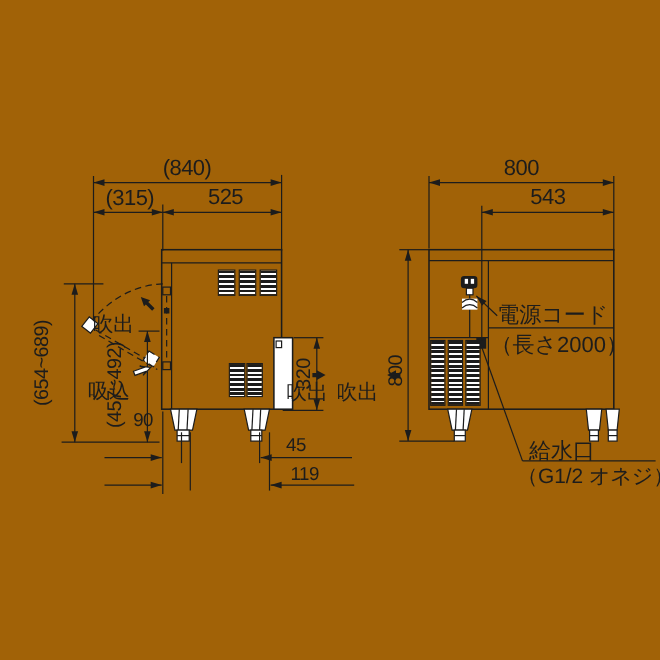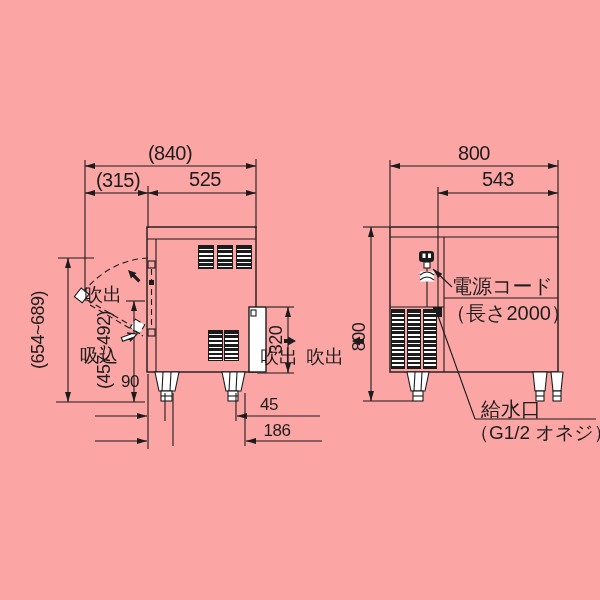--- a/index.html
+++ b/index.html
@@ -1,16 +1,16 @@
 <!DOCTYPE html>
 <html><head>
 <meta charset="utf-8">
 <style>
   html,body{margin:0;padding:0;background:#fff;}
-  .canvas{position:relative;width:600px;height:600px;background:#fca5a5;overflow:hidden;
+  .canvas{position:relative;width:600px;height:600px;background:#a16207;overflow:hidden;
           font-family:"Liberation Sans","DejaVu Sans",sans-serif;color:#1c1c1c;}
   .canvas svg{position:absolute;left:0;top:0;}
   .txt{position:absolute;white-space:nowrap;color:#1c1c1c;}
   .num{font-size:17px;letter-spacing:-0.5px;text-align:center;width:100px;}
   .big{font-size:20px;}
   .vtext{transform:rotate(-90deg);transform-origin:center;text-align:center;font-size:18px;letter-spacing:-0.5px;}
   .jp{font-size:19px;text-align:left;width:80px;font-family:Liberation Serif, serif;}
   .jpl{font-size:20px;text-align:left;width:160px;}
   .vent{position:absolute;border:1px solid #1c1c1c;
         background:repeating-linear-gradient(180deg,#1c1c1c 0 2.6px,#ffffff 2.6px 4.3px);}
@@ -175,21 +175,21 @@
   <div class="vent" style="left:407px;top:309px;width:12px;height:58px;"></div>
   <div class="vent" style="left:423px;top:309px;width:12px;height:58px;"></div>
 
   <div class="txt num big" style="left:120px;top:142px;">(840)</div>
   <div class="txt num big" style="left:68px;top:169px;">(315)</div>
   <div class="txt num big" style="left:155px;top:168px;">525</div>
   <div class="txt num big" style="left:424px;top:142px;">800</div>
   <div class="txt num big" style="left:448px;top:168px;">543</div>
   <div class="txt num" style="left:80px;top:372px;">90</div>
   <div class="txt num" style="left:219px;top:395px;">45</div>
-  <div class="txt num" style="left:227px;top:421px;">186</div>
+  <div class="txt num" style="left:227px;top:421px;">119</div>
 
   <div class="txt vtext" style="left:-27px;top:320px;width:130px;height:20px;">(654~689)</div>
   <div class="txt vtext" style="left:39px;top:340px;width:130px;height:20px;">(457~492)</div>
   <div class="txt vtext" style="left:246px;top:330px;width:60px;height:20px;">320</div>
   <div class="txt vtext" style="left:329px;top:327px;width:60px;height:20px;">800</div>
 
   <div class="txt jp" style="left:84px;top:282px;">吹出</div>
   <div class="txt jp" style="left:80px;top:343px;">吸込</div>
   <div class="txt jp" style="left:260px;top:344px;">吹出</div>
   <div class="txt jp" style="left:306px;top:344px;">吹出</div>

